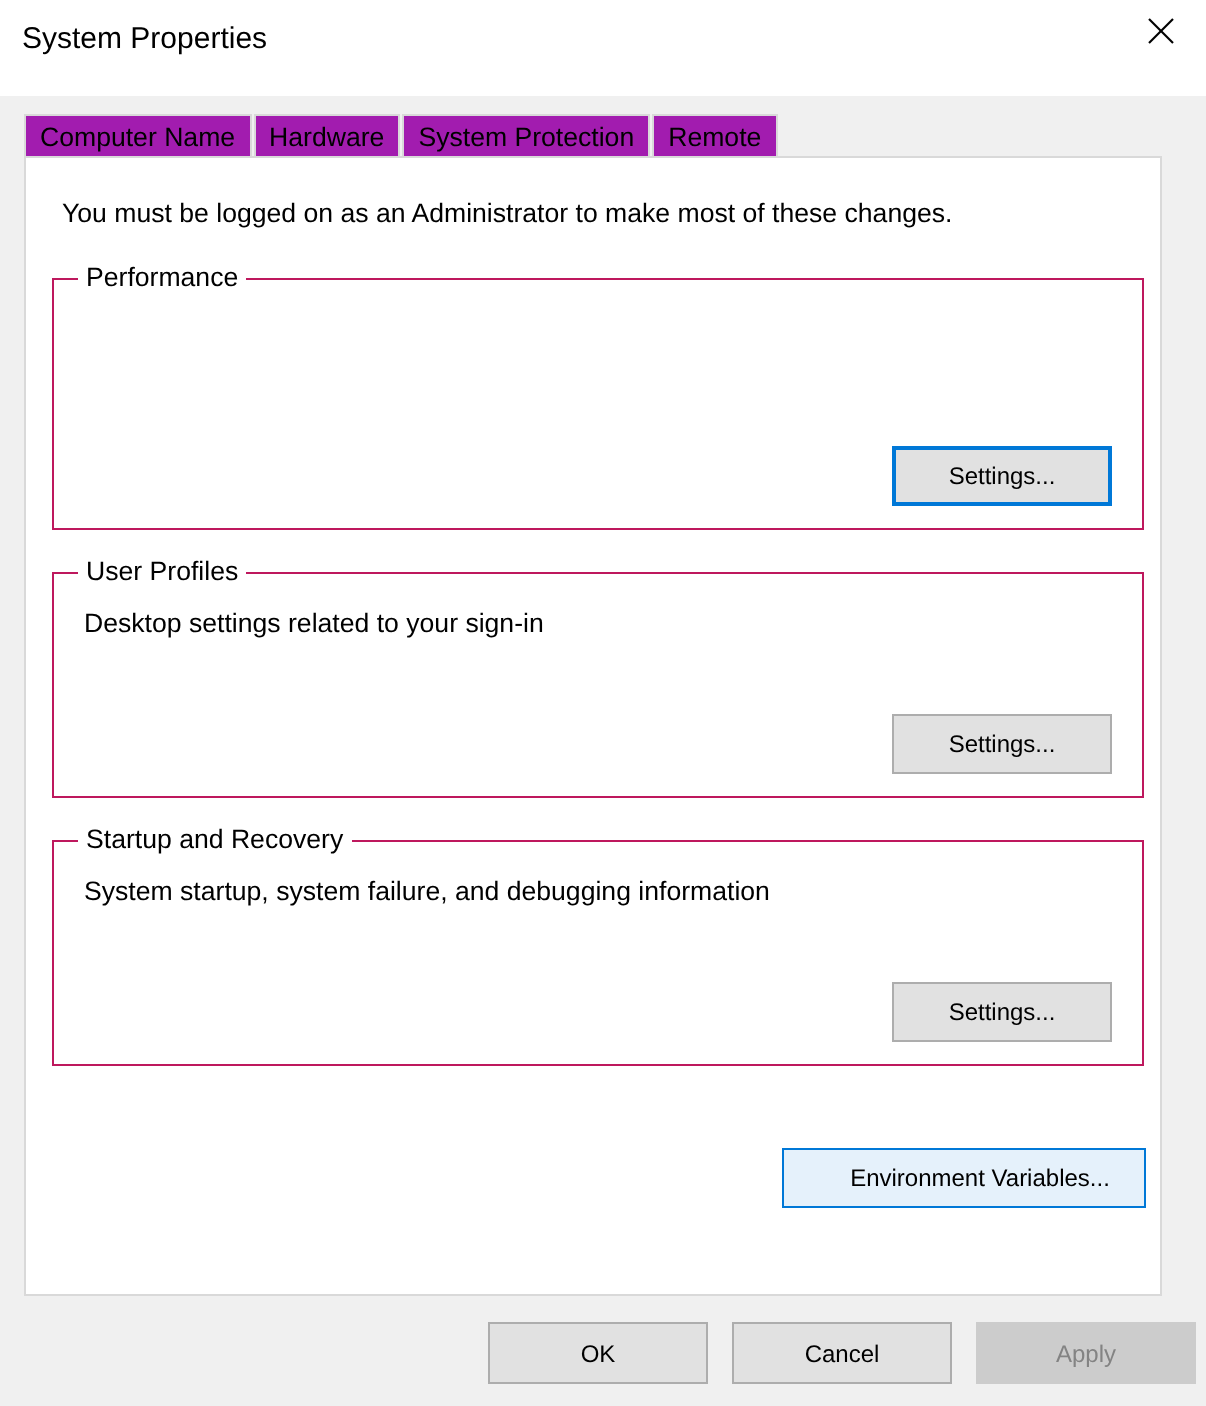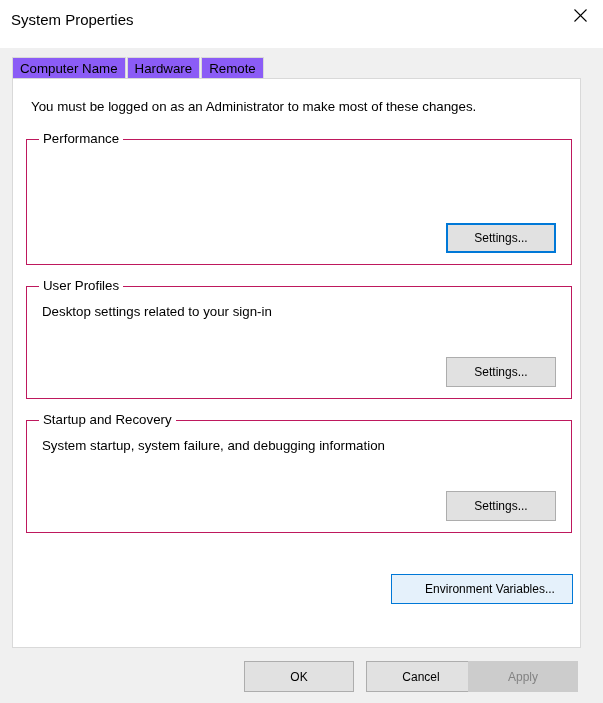--- a/index.html
+++ b/index.html
@@ -48,21 +48,21 @@
     position: absolute;
     left: 12px; top: 55px;
     height: 24px;
     display: flex;
     align-items: flex-end;
   }
   .tab {
     height: 22px;
     box-sizing: border-box;
     padding: 0 7px;
-    background: #8b5cf6;
+    background: #a21caf;
     border: 1px solid #d9d9d9;
     border-bottom: none;
     display: flex;
     align-items: center;
     font-size: 13.3px;
     color: #000000;
     white-space: nowrap;
     margin-right: 1px;
     cursor: default;
     position: relative;
@@ -182,21 +182,21 @@
     width: 603px; height: 33px;
   }
   .footer-btn {
     position: absolute;
     top: 0;
     width: 110px;
     height: 31px;
   }
   #btn-ok     { left: 244px; }
   #btn-cancel { left: 366px; }
-  #btn-apply  { left: 468px; text-align: center; }
+  #btn-apply  { left: 488px; text-align: center; }
 </style>
 </head>
 <body>
 
 <div id="titlebar">
   <div id="title-text">System Properties</div>
   <div id="close-button">
     <span>
       <svg width="13" height="13" viewBox="0 0 13 13">
         <line x1="0.5" y1="0.5" x2="12.5" y2="12.5" stroke="#000" stroke-width="1.1"></line>
@@ -207,20 +207,23 @@
 </div>
 
 <div id="tabstrip">
   <div class="tab">
     <span>Computer Name</span>
   </div>
   <div class="tab">
     <span>Hardware</span>
   </div>
   <div class="tab">
+    <span>System Protection</span>
+  </div>
+  <div class="tab">
     <span>Remote</span>
   </div>
 </div>
 
 <div id="tabpanel">
 
   <div id="admin-note">You must be logged on as an Administrator to make most of these changes.</div>
 
   <div class="groupbox" id="group-performance">
     <div class="group-legend">Performance</div>

